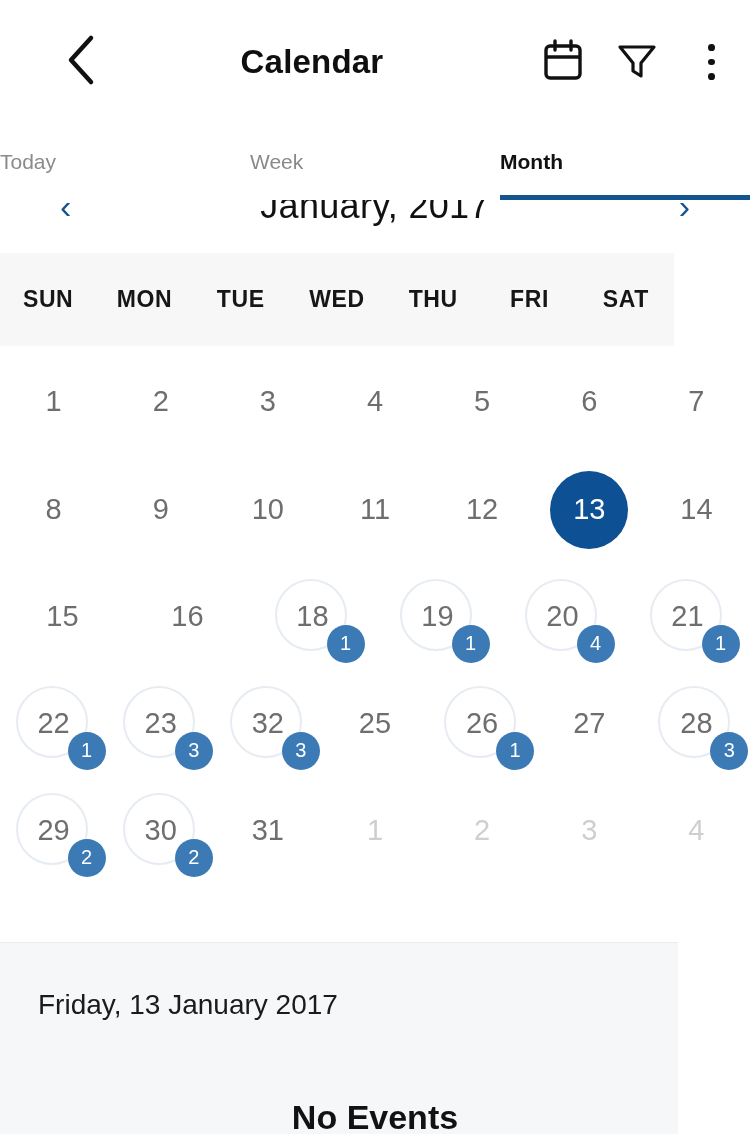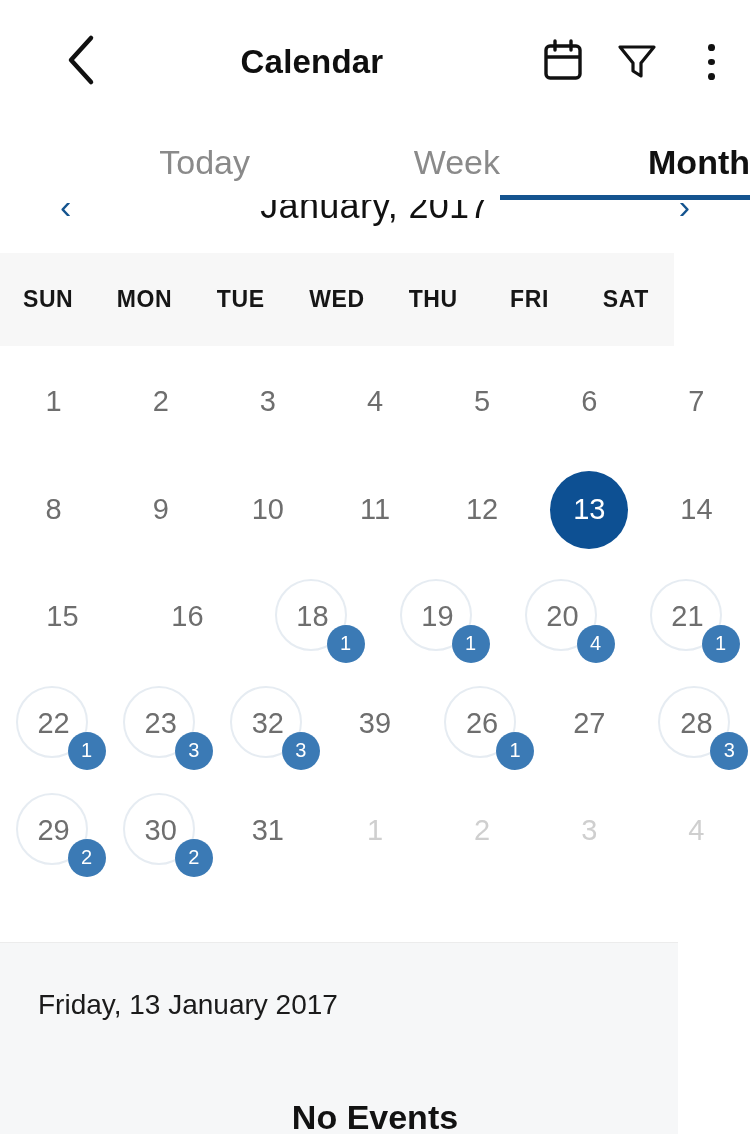--- a/index.html
+++ b/index.html
@@ -80,22 +80,22 @@
     width: 750px;
     height: 76px;
     display: flex;
     background: #ffffff;
     z-index: 6;
   }
   .tab {
     flex: 1;
     display: flex;
     align-items: center;
-    justify-content: flex-end;
-    font-size: 34px;
+    justify-content: flex-start;
+    font-size: 21px;
     color: #8a8a8a;
     cursor: pointer;
     position: relative;
   }
   .tab.active {
     color: #111111;
     font-weight: bold;
   }
   .tab-underline {
     position: absolute;
@@ -476,21 +476,21 @@
       </div>
       <div class="cell has-events">
         <div class="daywrap">
           <span class="ring"></span>
           <span class="daynum">32</span>
           <span class="badge">3</span>
         </div>
       </div>
       <div class="cell">
         <div class="daywrap">
-          <span class="daynum">39</span>
+          <span class="daynum">25</span>
         </div>
       </div>
       <div class="cell has-events">
         <div class="daywrap">
           <span class="ring"></span>
           <span class="daynum">26</span>
           <span class="badge">1</span>
         </div>
       </div>
       <div class="cell">

